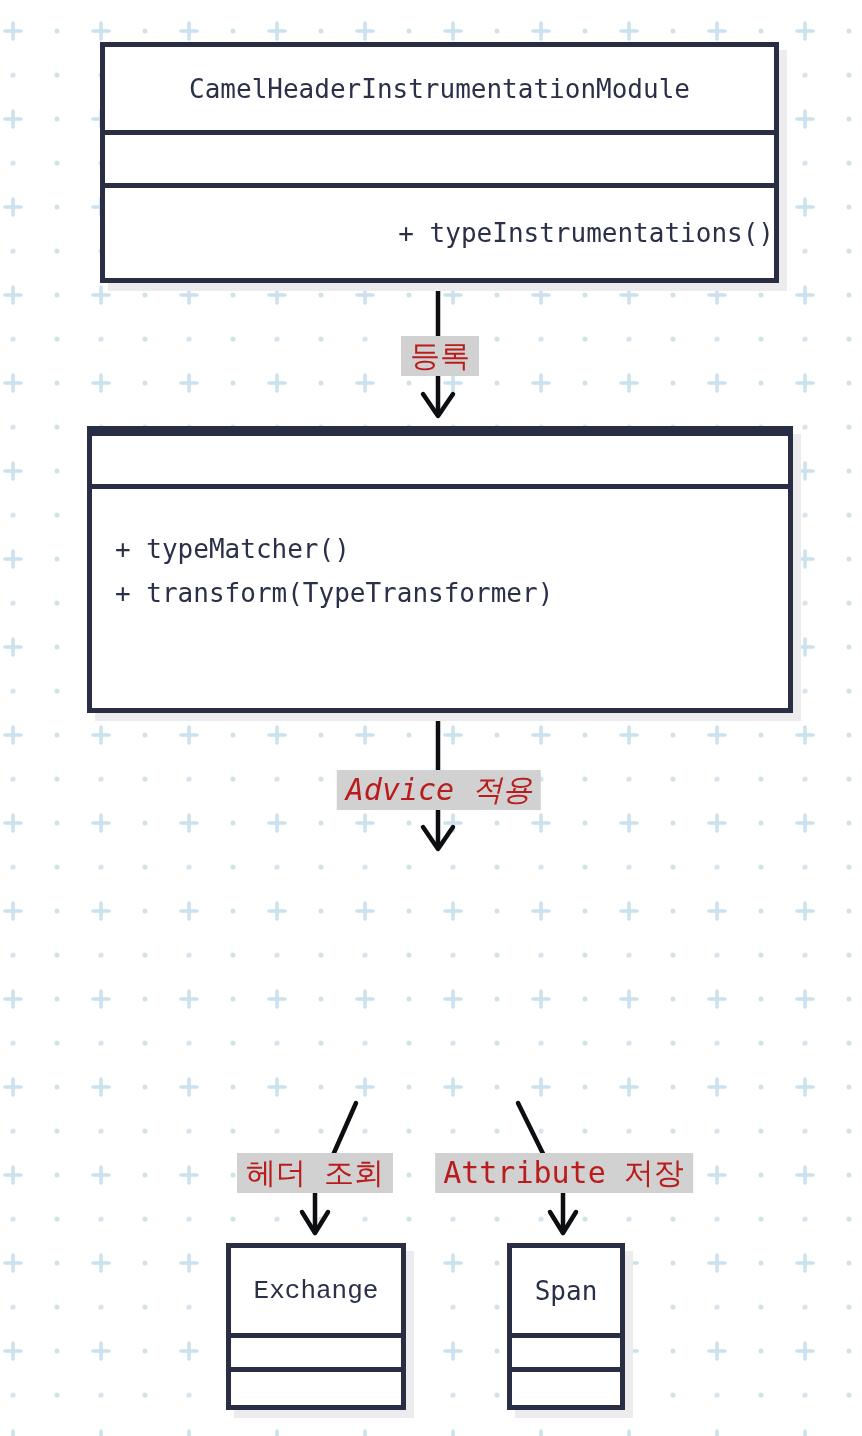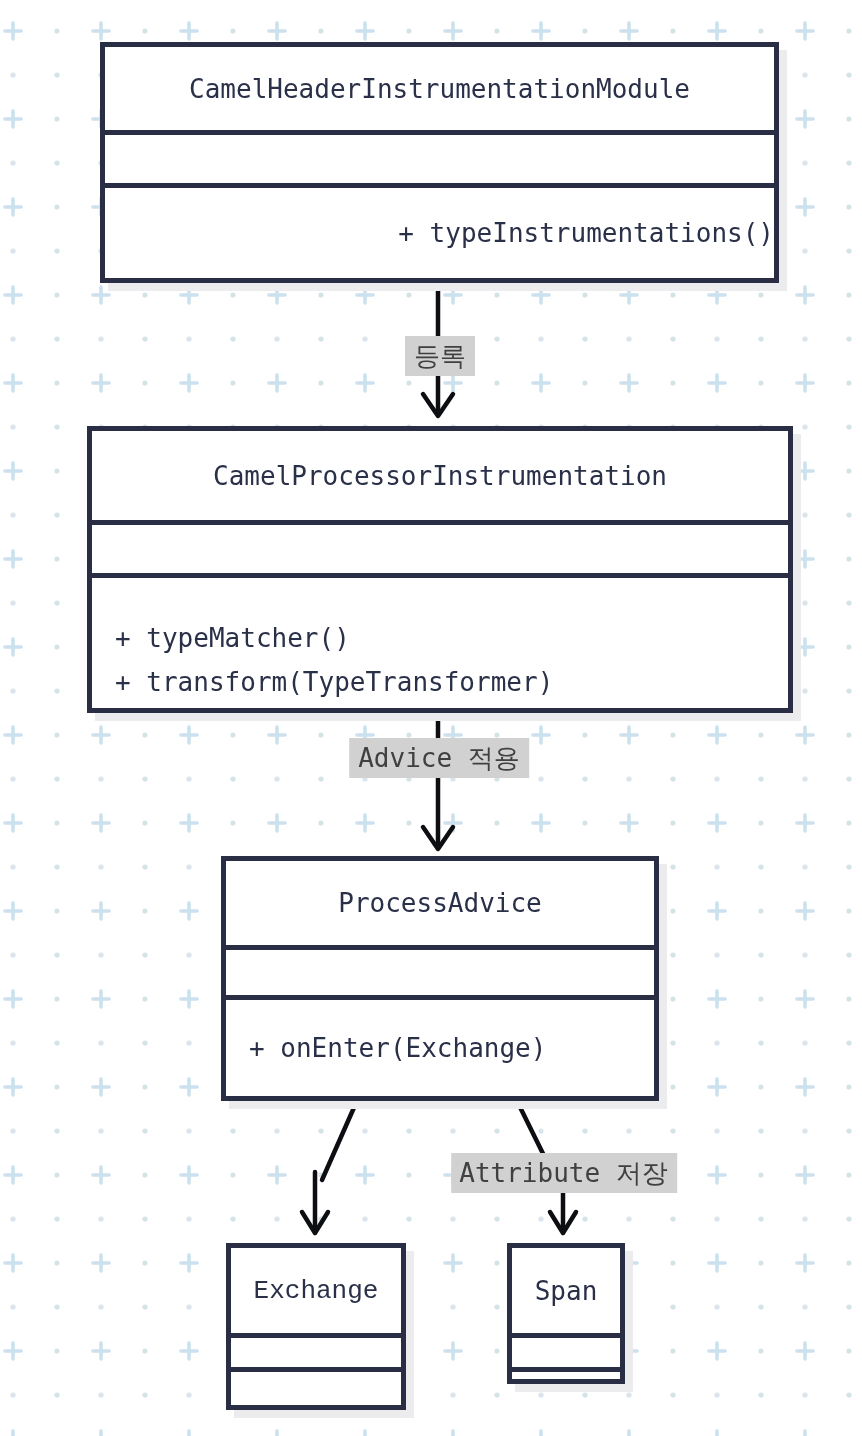--- a/index.html
+++ b/index.html
@@ -36,34 +36,34 @@
   }
   
   .b1{left:100px;top:42px;width:679px;height:241px;text-align:right;}
   .b1 .title{height:83px;} .b1 .attrs{height:58px;} .b1 .methods{height:90px;}
   .b2{left:87px;top:426px;width:706px;height:287px;}
   .b2 .title{height:89px;} .b2 .attrs{height:58px;} .b2 .methods{height:164px;}
   .b3{left:221px;top:856px;width:438px;height:245px;}
   .b3 .title{height:84px;} .b3 .attrs{height:55px;} .b3 .methods{height:96px;}
   .b4{left:226px;top:1243px;width:180px;height:167px;font-family:Liberation Mono, monospace;}
   .b4 .title{height:85px;} .b4 .attrs{height:39px;} .b4 .methods{height:33px;}
-  .b5{left:507px;top:1243px;width:118px;height:141px;}
+  .b5{left:507px;top:1243px;width:118px;height:167px;}
   .b5 .title{height:85px;} .b5 .attrs{height:39px;} .b5 .methods{height:33px;}
   
   .edge-label{
     position:absolute;
     transform:translate(-50%,-50%);
     background:#d1d1d1;
-    color:#404040;
-    font-size:26px;line-height:34px;
+    color:#b91c1c;
+    font-size:30px;line-height:34px;
     padding:3px 9px;
     white-space:nowrap;
   }
   .l1{left:440px;top:356px;}
-  .l2{left:439px;top:758px;}
+  .l2{left:439px;top:790px;font-style:italic;}
   .l3{left:315px;top:1173px;}
   .l4{left:564px;top:1173px;padding-left:8px;}
 </style>
 </head>
 <body>
 
 <div class="canvas">
 
   <svg class="layer-svg" width="862" height="1436">
     <defs>
@@ -104,45 +104,38 @@
 
   <div class="cls b1">
     <div class="title">CamelHeaderInstrumentationModule</div>
     <div class="attrs"></div>
     <div class="methods">
       <div>+ typeInstrumentations()</div>
     </div>
   </div>
 
   <div class="cls b2">
-    <div class="title">CamelProcessorInstrumentation</div>
     <div class="attrs"></div>
     <div class="methods">
       <div>+ typeMatcher()</div>
       <div>+ transform(TypeTransformer)</div>
     </div>
   </div>
 
-  <div class="cls b3">
-    <div class="title">ProcessAdvice</div>
-    <div class="attrs"></div>
-    <div class="methods">
-      <div>+ onEnter(Exchange)</div>
-    </div>
-  </div>
 
   <div class="cls b4">
     <div class="title">Exchange</div>
     <div class="attrs"></div>
     <div class="methods"></div>
   </div>
 
   <div class="cls b5">
     <div class="title">Span</div>
     <div class="attrs"></div>
     <div class="methods"></div>
   </div>
 
   <div class="edge-label l1">등록</div>
   <div class="edge-label l2">Advice 적용</div>
+  <div class="edge-label l3">헤더 조회</div>
   <div class="edge-label l4">Attribute 저장</div>
 
 </div>
 
 </body></html>

